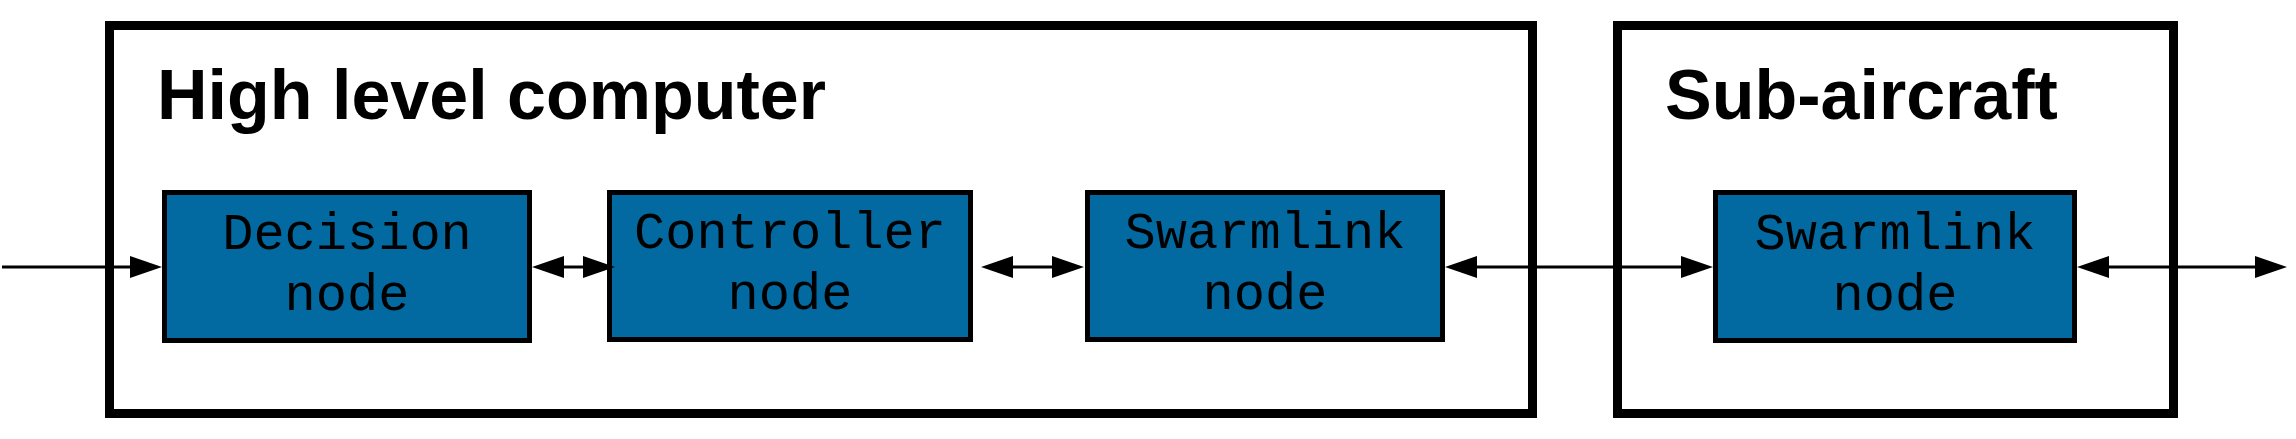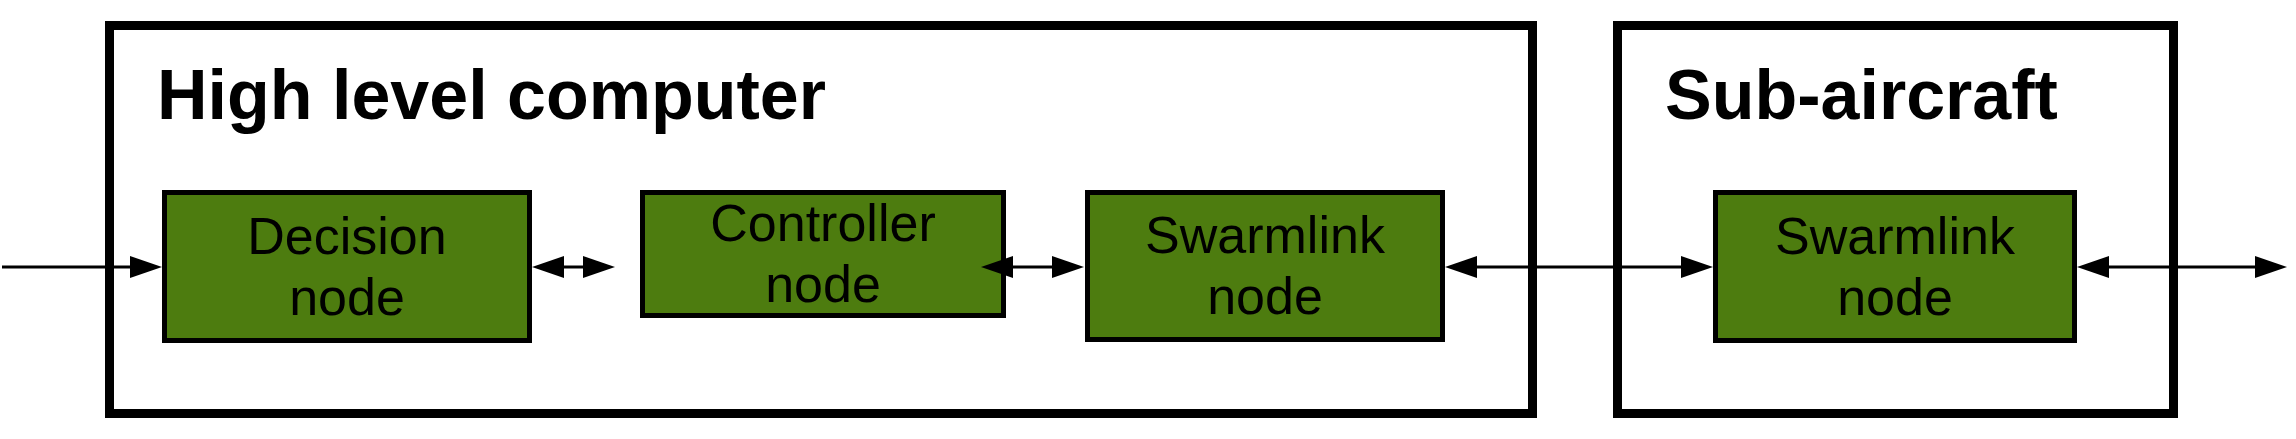--- a/index.html
+++ b/index.html
@@ -29,29 +29,30 @@
     top: 27px;
     font-size: 70px;
     font-weight: bold;
     color: #000000;
     line-height: 1.1;
     white-space: nowrap;
   }
   .node-box {
     position: absolute;
     border: 5px solid #000000;
-    background: #4d7c0f;
+    background: #0369a1;
     box-sizing: border-box;
     display: flex;
     align-items: center;
     justify-content: center;
     text-align: center;
+    font-family: Liberation Mono, monospace;
   }
   #node-decision      { left: 162px;  top: 190px; width: 370px; height: 153px; }
-  #node-controller    { left: 640px;  top: 190px; width: 366px; height: 128px; }
+  #node-controller    { left: 607px;  top: 190px; width: 366px; height: 152px; }
   #node-swarmlink-hlc { left: 1085px; top: 190px; width: 360px; height: 152px; }
   #node-swarmlink-sub { left: 1713px; top: 190px; width: 364px; height: 153px; }
   .node-label {
     font-size: 52px;
     font-weight: normal;
     color: #000000;
     line-height: 1.17;
     white-space: pre-line;
   }
   #arrow-layer {

